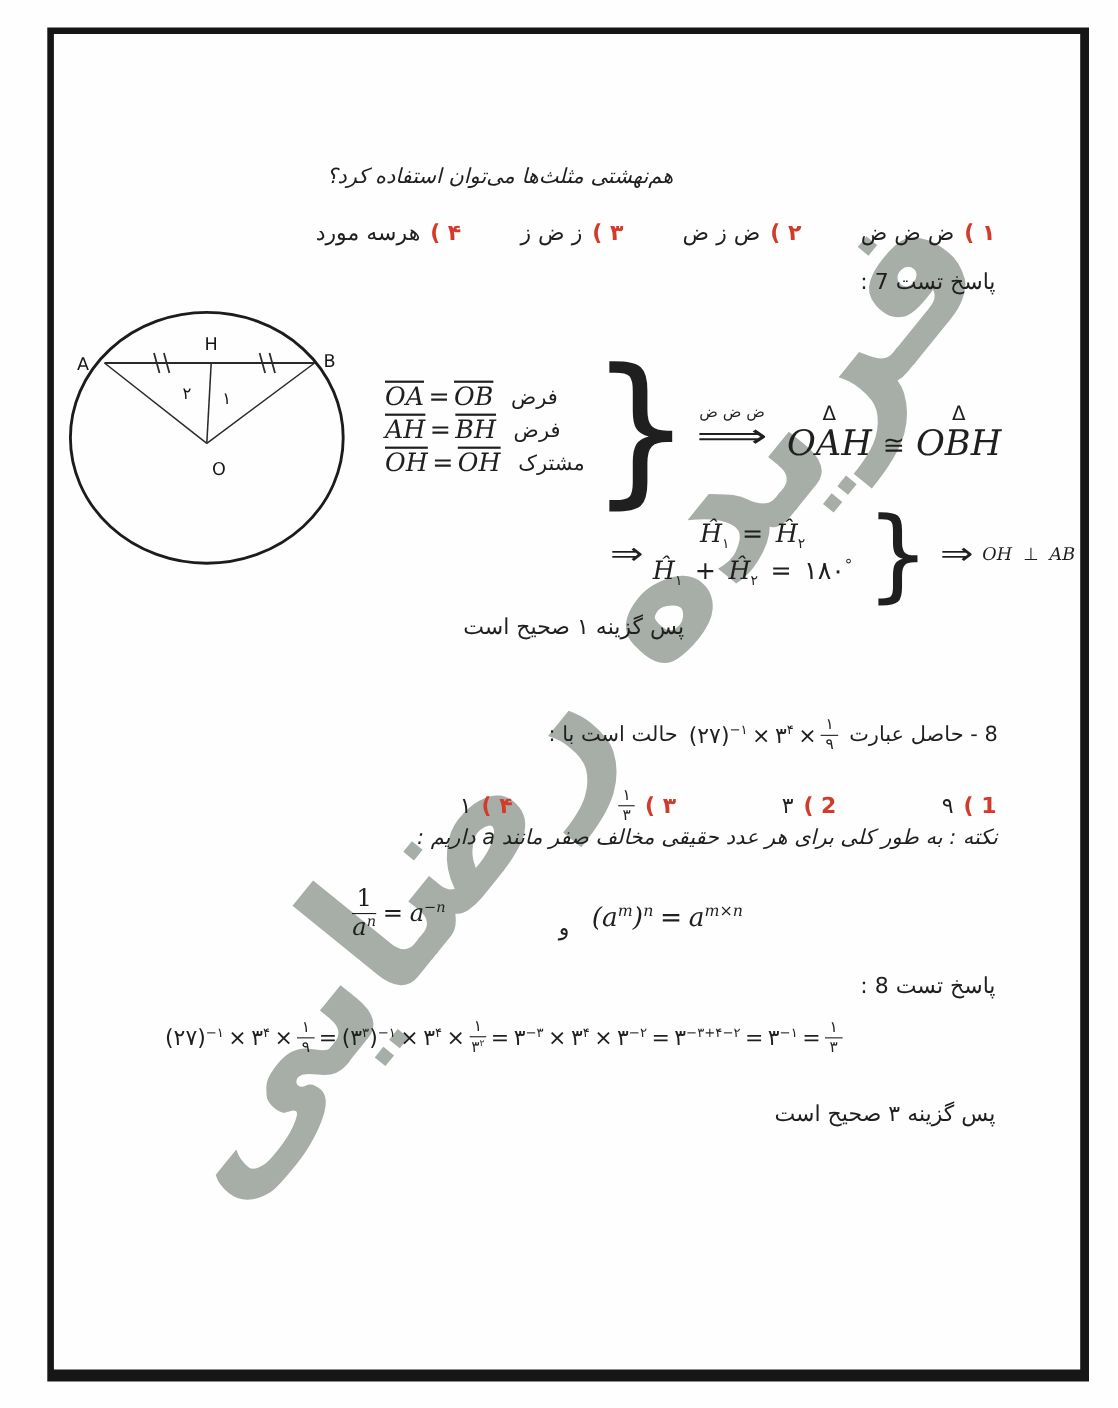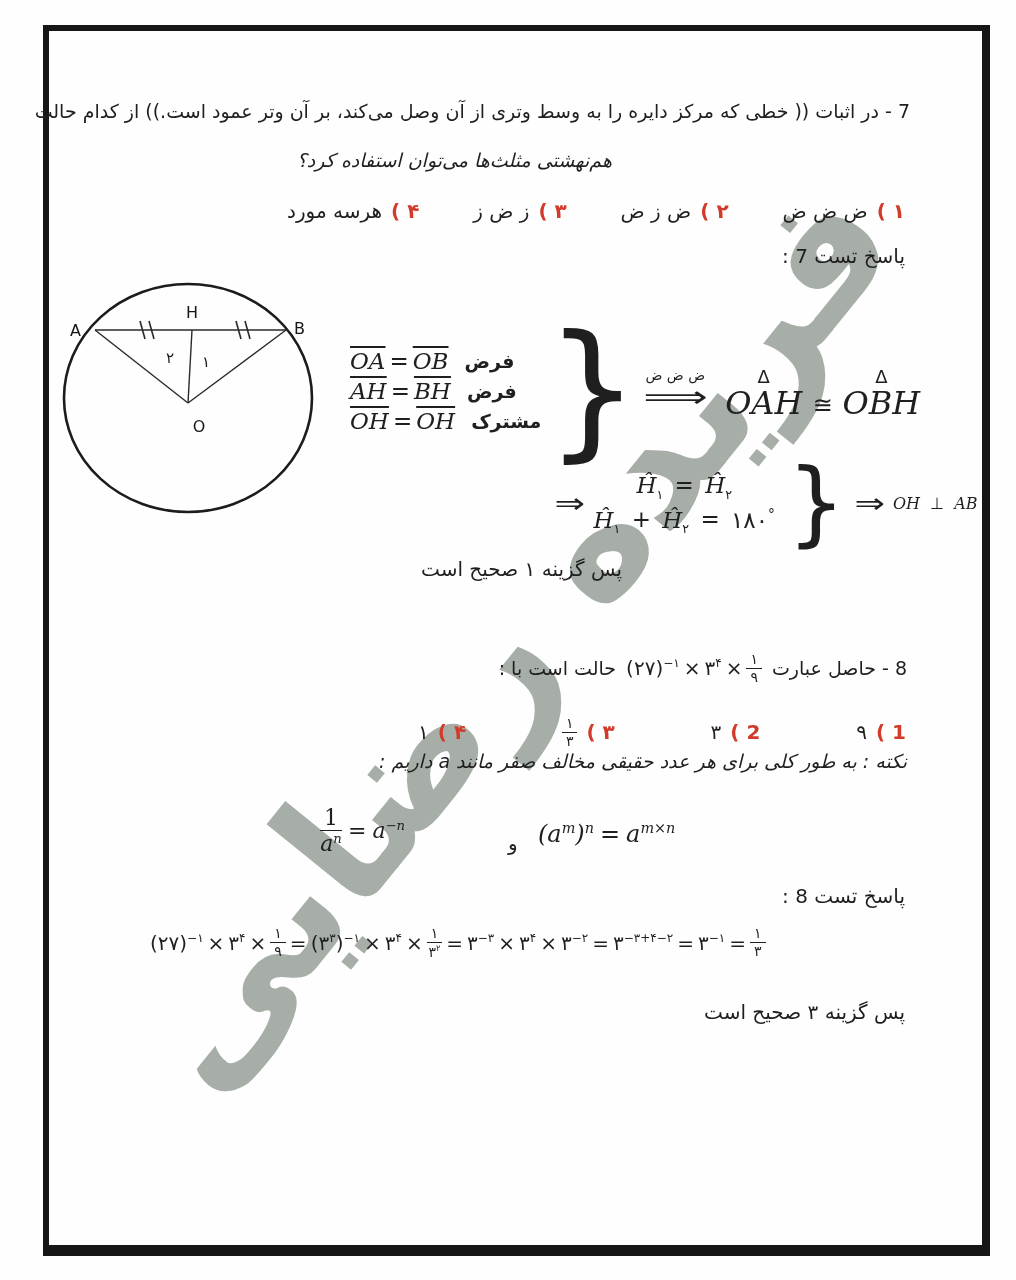--- a/index.html
+++ b/index.html
@@ -26,21 +26,21 @@
   .qtext{font-size:19px;}
   .optrow{display:flex;justify-content:space-between;direction:rtl;font-size:20px;}
   .opt{display:flex;direction:ltr;align-items:center;gap:9px;white-space:nowrap;}
   .frac{display:inline-flex;flex-direction:column;align-items:center;line-height:1.05;vertical-align:middle;text-align:center;}
   .frac .fnum{border-bottom:1.6px solid currentColor;padding:0 4px 1px;}
   .frac .fden{padding-top:1px;}
   .fr-sm{font-size:14px;}
   .proof{display:flex;align-items:center;direction:ltr;}
   .prows{display:flex;flex-direction:column;gap:4px;font-size:23px;}
   .prow{display:flex;align-items:center;white-space:nowrap;}
-  .plabel{font-size:19px;margin-left:16px;margin-right:4px;font-weight:bold;}
+  .plabel{font-size:19px;margin-left:16px;margin-right:4px;}
   .brace{font-family:"DejaVu Sans",sans-serif;line-height:0.78;font-weight:normal;}
   .arrstack{display:flex;flex-direction:column;align-items:center;margin:0 10px 0 6px;}
   .arrlbl{font-size:14px;margin-bottom:-4px;}
   .arrglyph{font-size:30px;transform:scaleX(1.5);}
   .tris{display:flex;align-items:flex-end;gap:10px;margin-left:10px;transform:translateY(4px);}
   .tri{display:flex;flex-direction:column;align-items:center;line-height:1.05;}
   .tri .delta{font-size:18px;}
   .tri .tname{font-size:32px;}
   .cong{font-size:24px;padding-bottom:2px;}
   .step2{display:flex;align-items:center;gap:12px;direction:ltr;}
@@ -56,21 +56,20 @@
 </head>
 <body>
 
 <div class="page">
 
   <div class="abs frame"></div>
   <div class="abs watermark">فریده رضایی</div>
 
   <div class="content">
 
-    <div class="abs rtl qtext" style="top:100px;right:106px;">7 - در اثبات (( خطی که مرکز دایره را به وسط وتری از آن وصل می‌کند، بر آن وتر عمود است.)) از کدام حالت</div>
     <div class="abs rtl qtext" style="top:149px;right:404px;font-style:italic;">هم‌نهشتی مثلث‌ها می‌توان استفاده کرد؟</div>
 
     <div class="abs optrow" style="top:199px;right:111px;left:287px;">
       <div class="opt">
         <span>ض ض ض</span>
         <span class="red"><span>(</span> <span>۱</span></span>
       </div>
       <div class="opt">
         <span>ض ز ض</span>
         <span class="red"><span>(</span> <span>۲</span></span>

